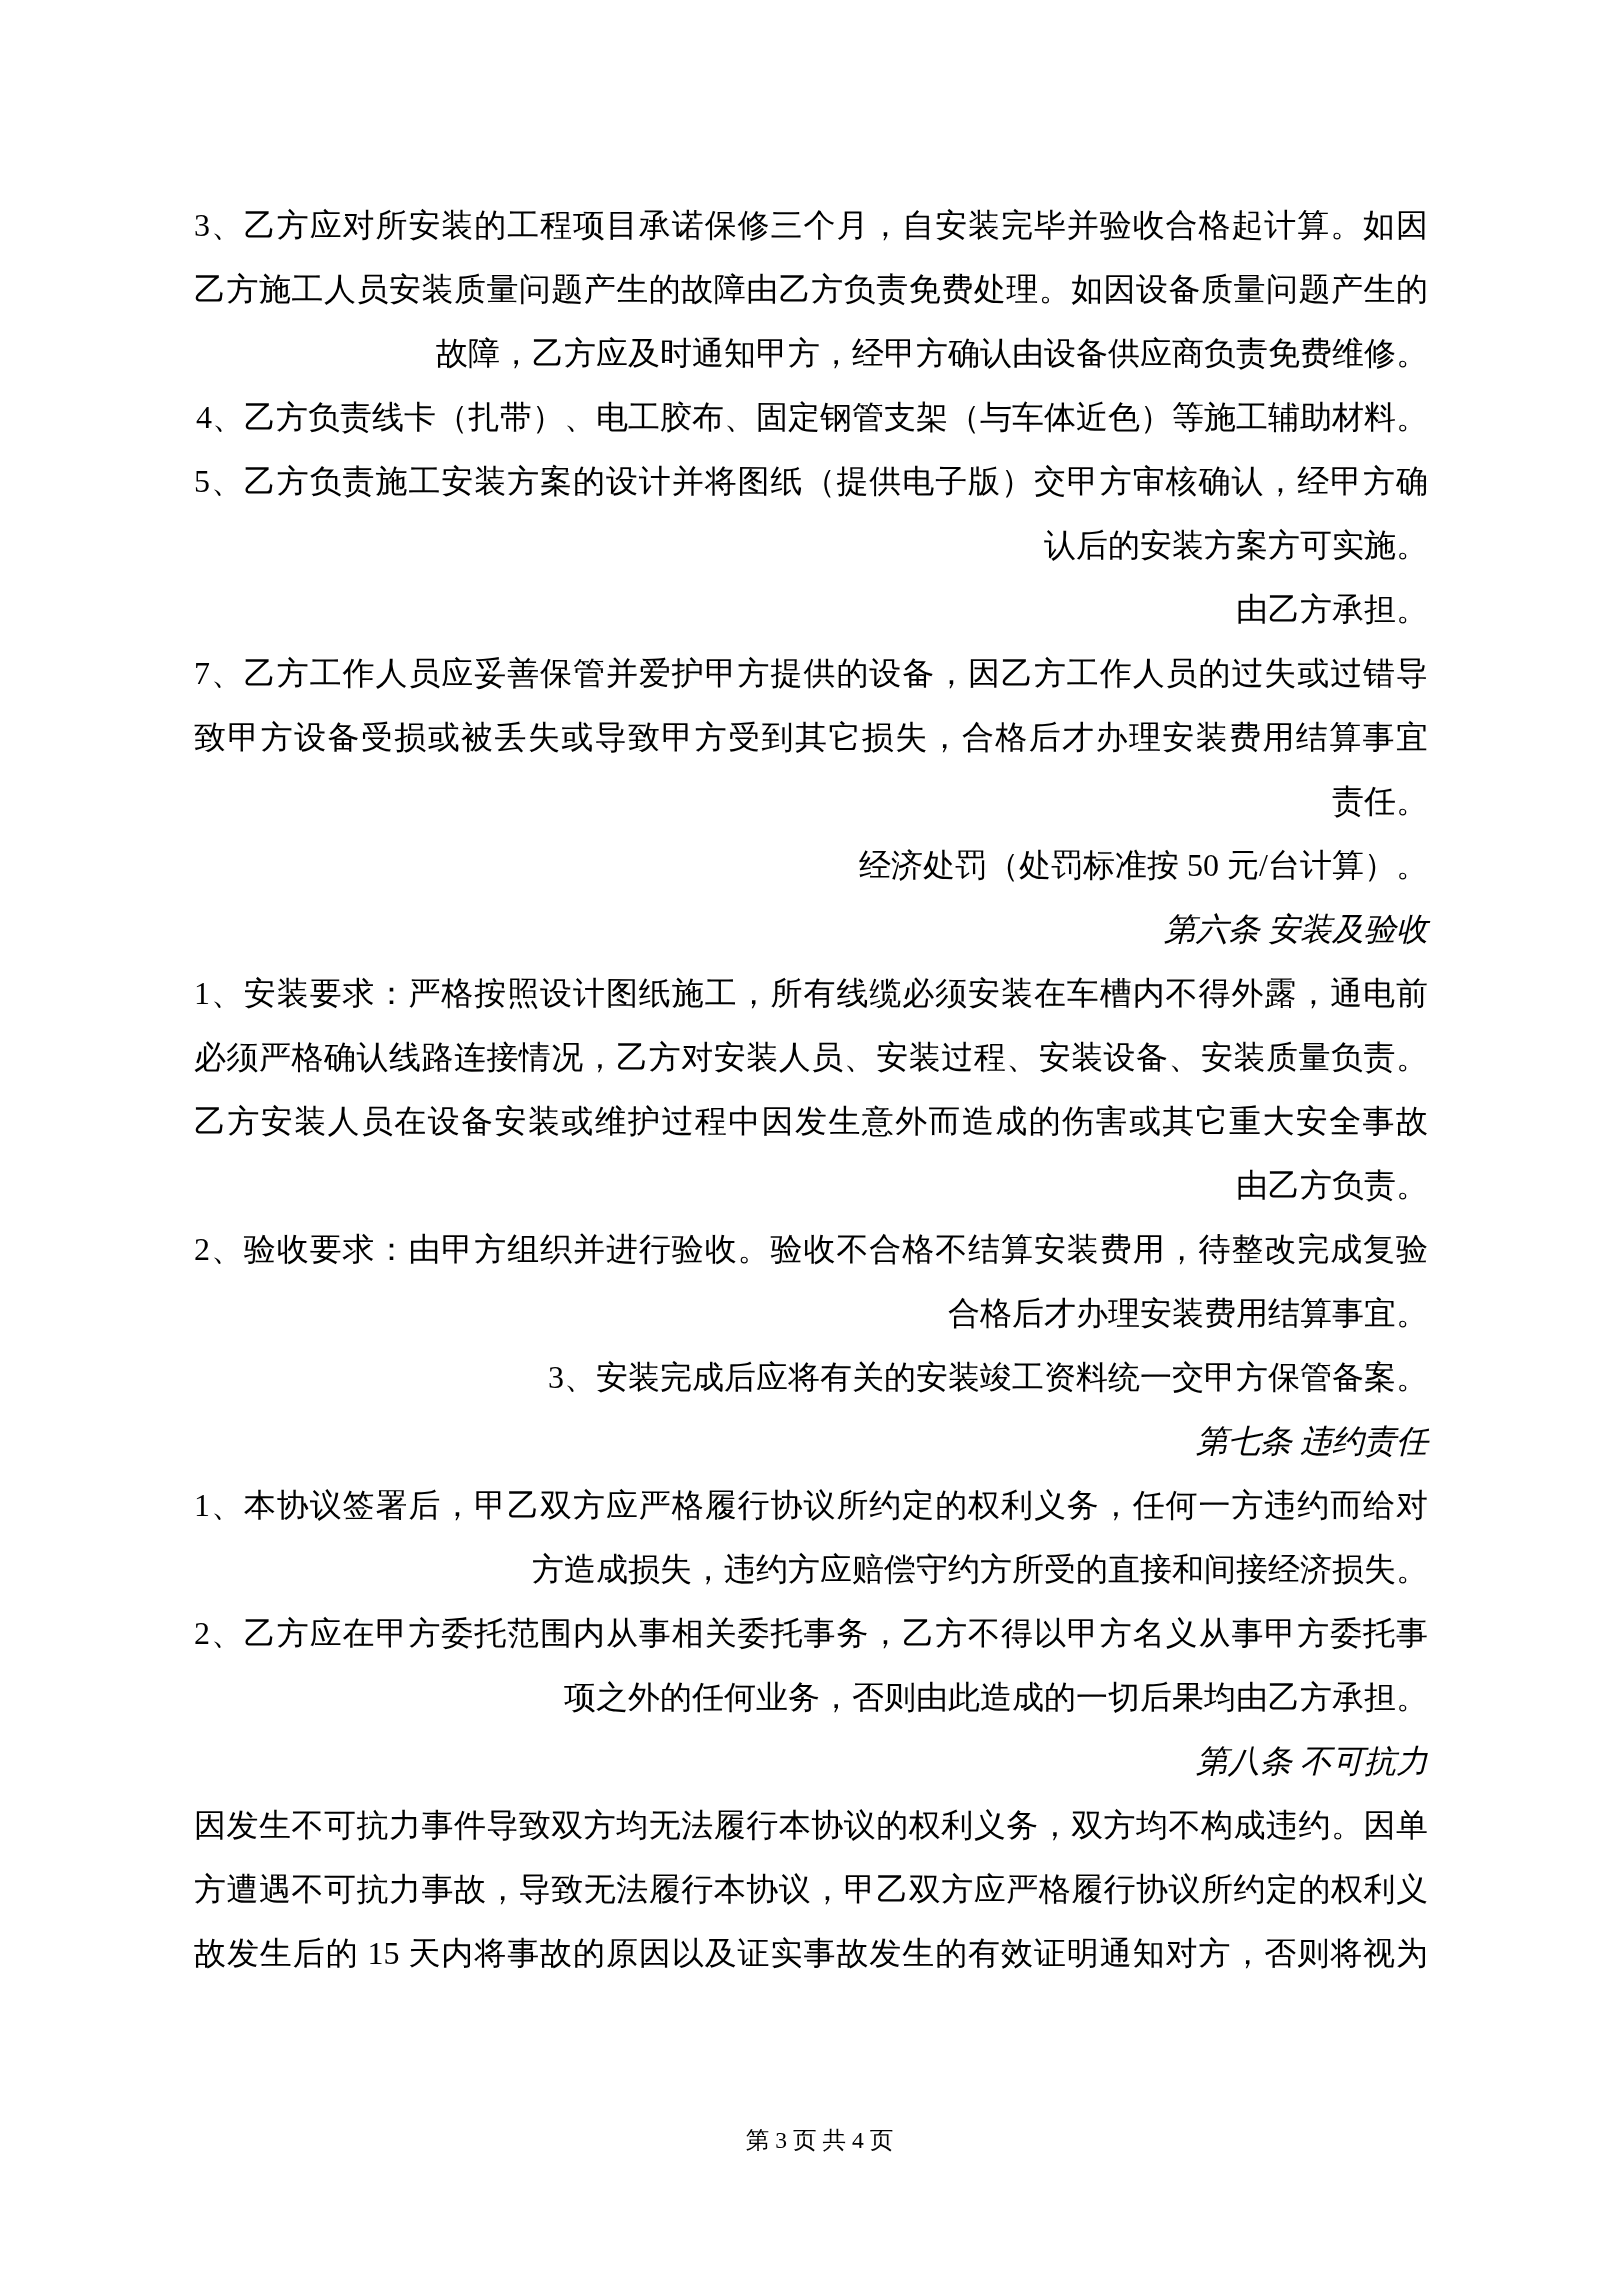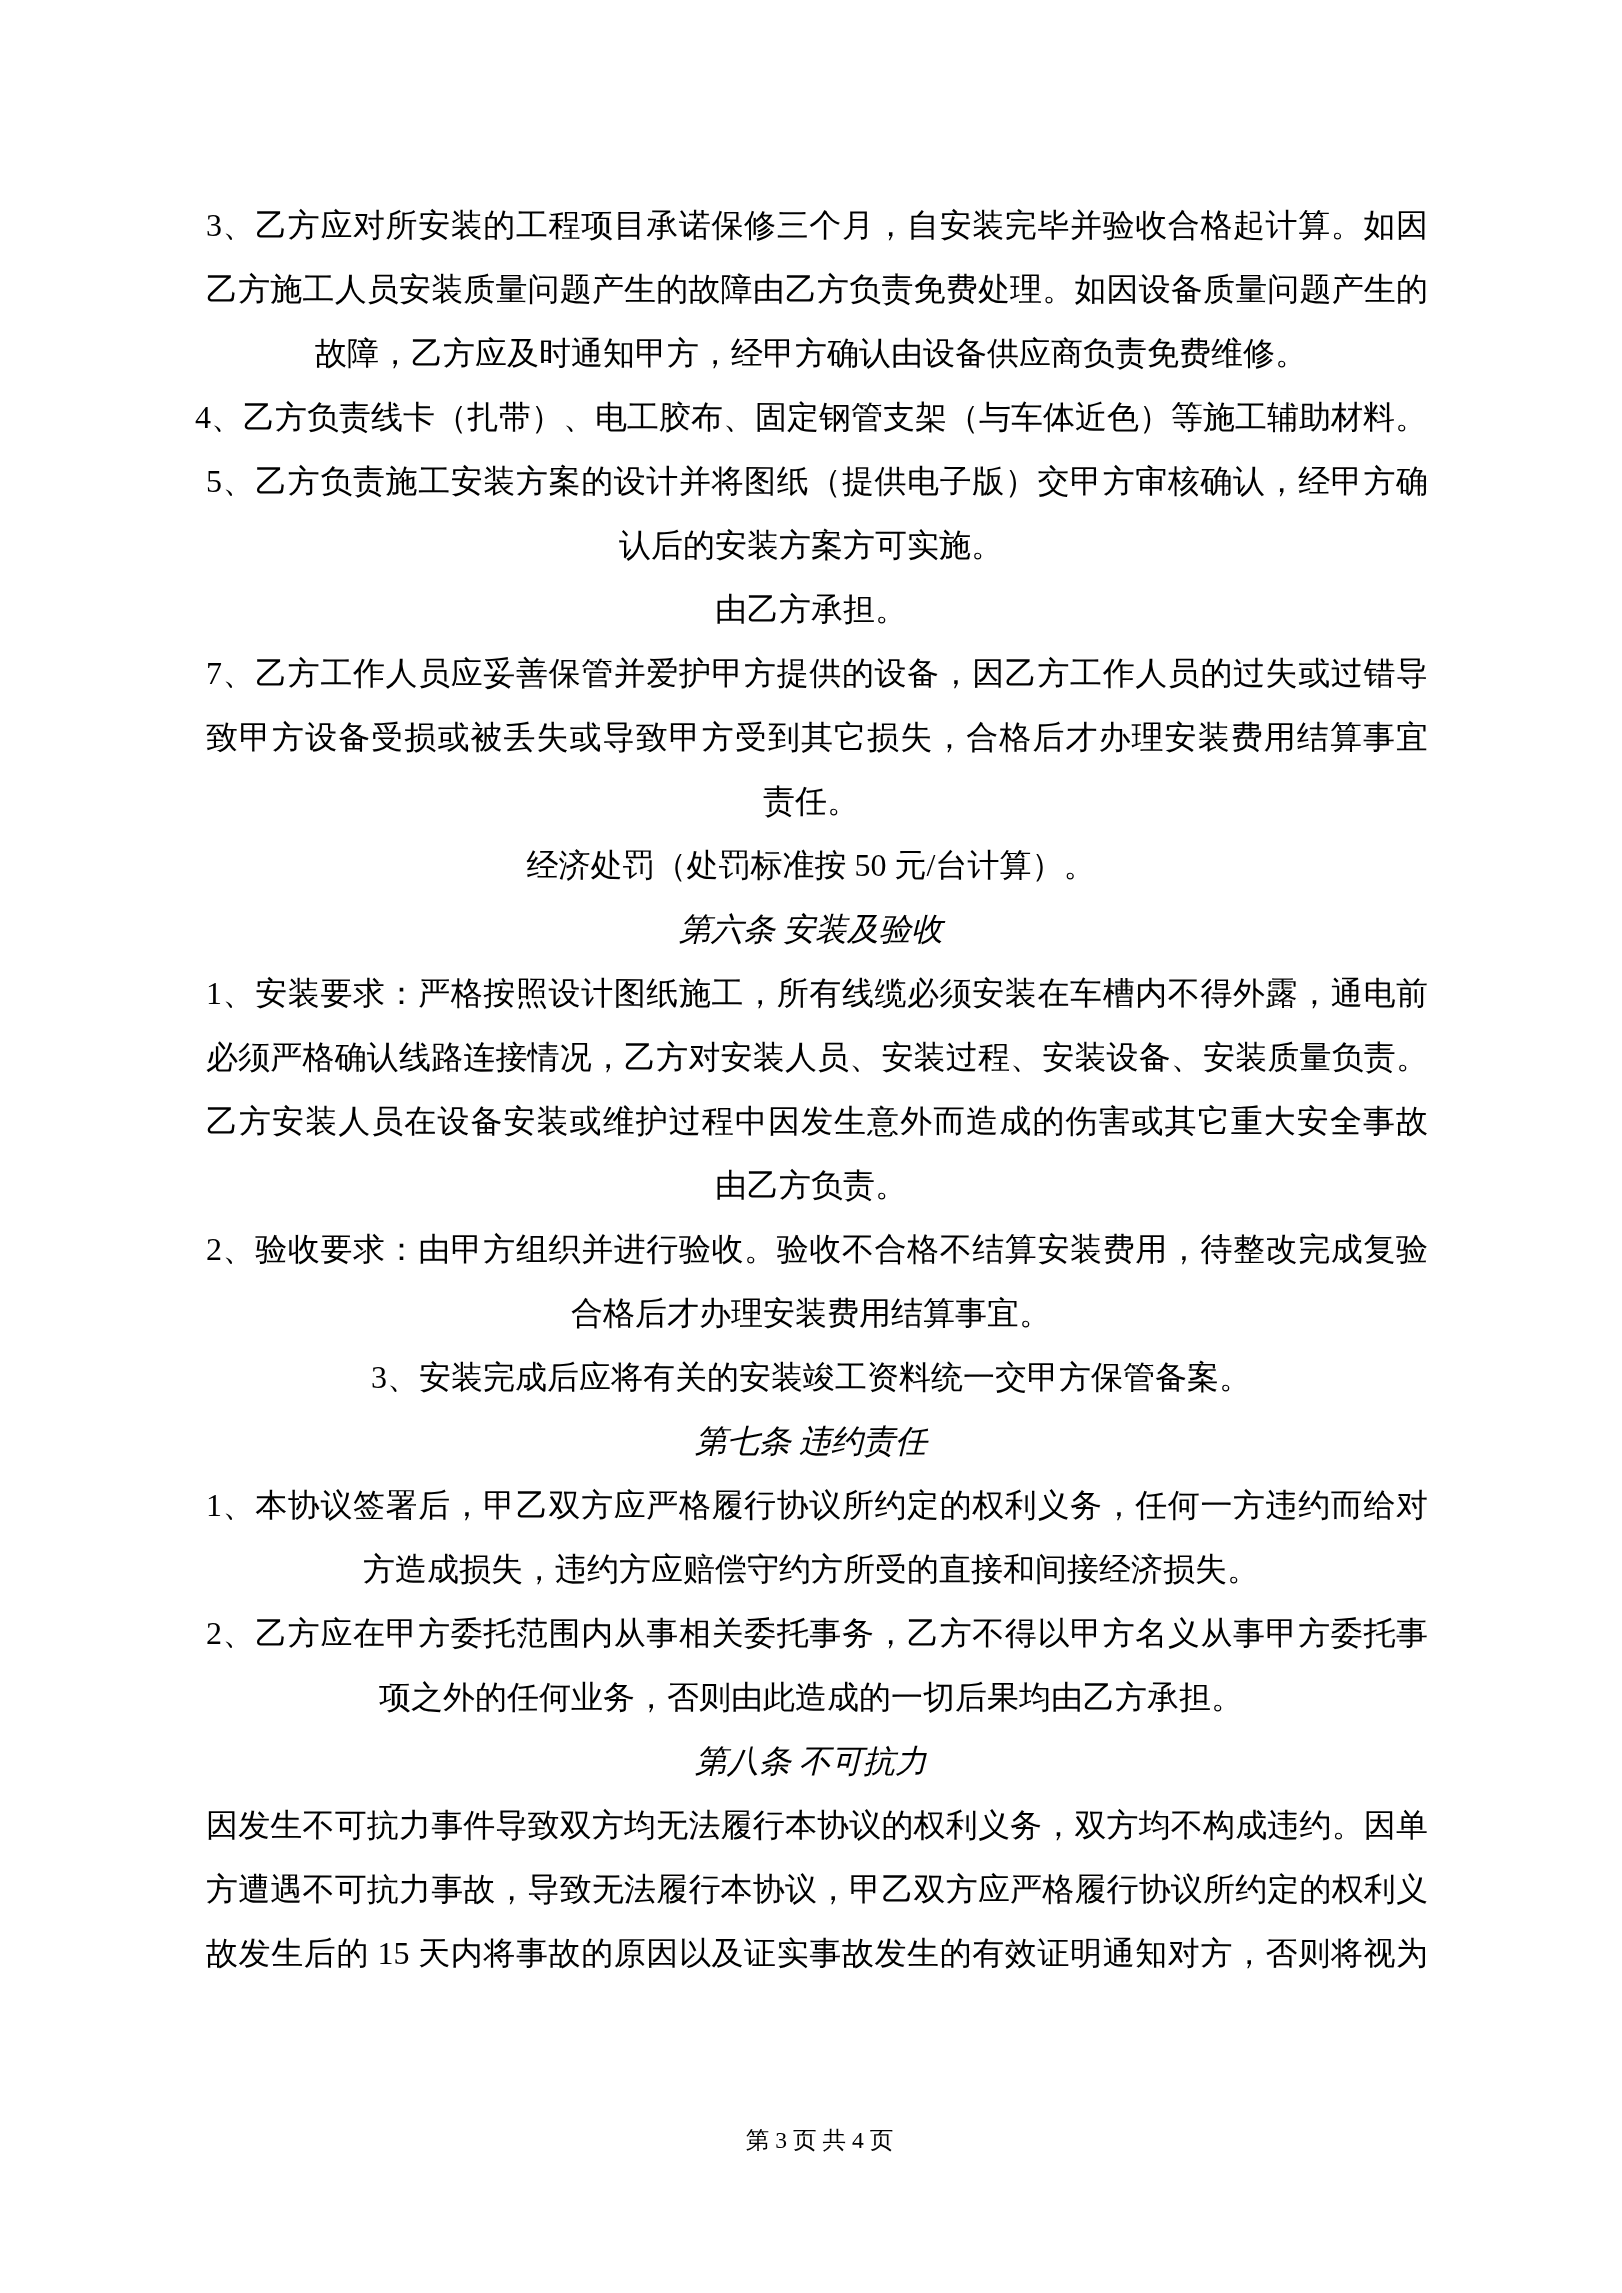--- a/index.html
+++ b/index.html
@@ -21,30 +21,29 @@
     left: 194px;
     top: 193px;
     width: 1234px;
   }
   .block { margin: 0; padding: 0; }
   .line {
     font-size: 32px;
     line-height: 64px;
     height: 64px;
     white-space: nowrap;
-    text-align: center;
+    text-align: right;
   }
   
   .line.fill {
     text-align: justify;
     text-align-last: justify;
     text-justify: inter-character;
     white-space: normal;
     overflow: hidden;
-    margin-left: 12px;
   }
   .heading .line { font-weight: normal; font-style: italic; }
   .footer {
     position: absolute;
     top: 2126px;
     left: 8px;
     width: 100%;
     text-align: center;
     font-size: 23.6px;
     line-height: 29px;

